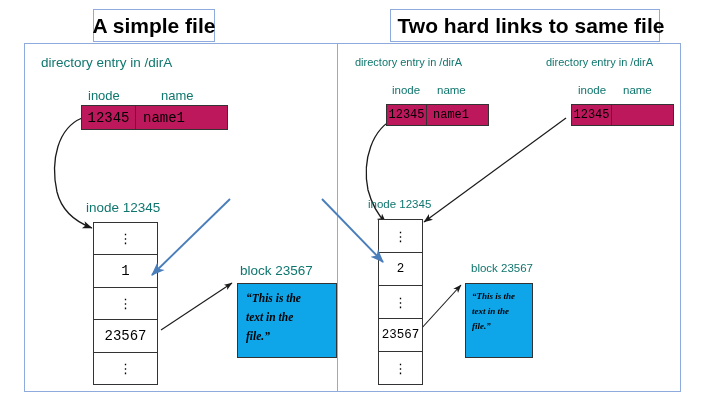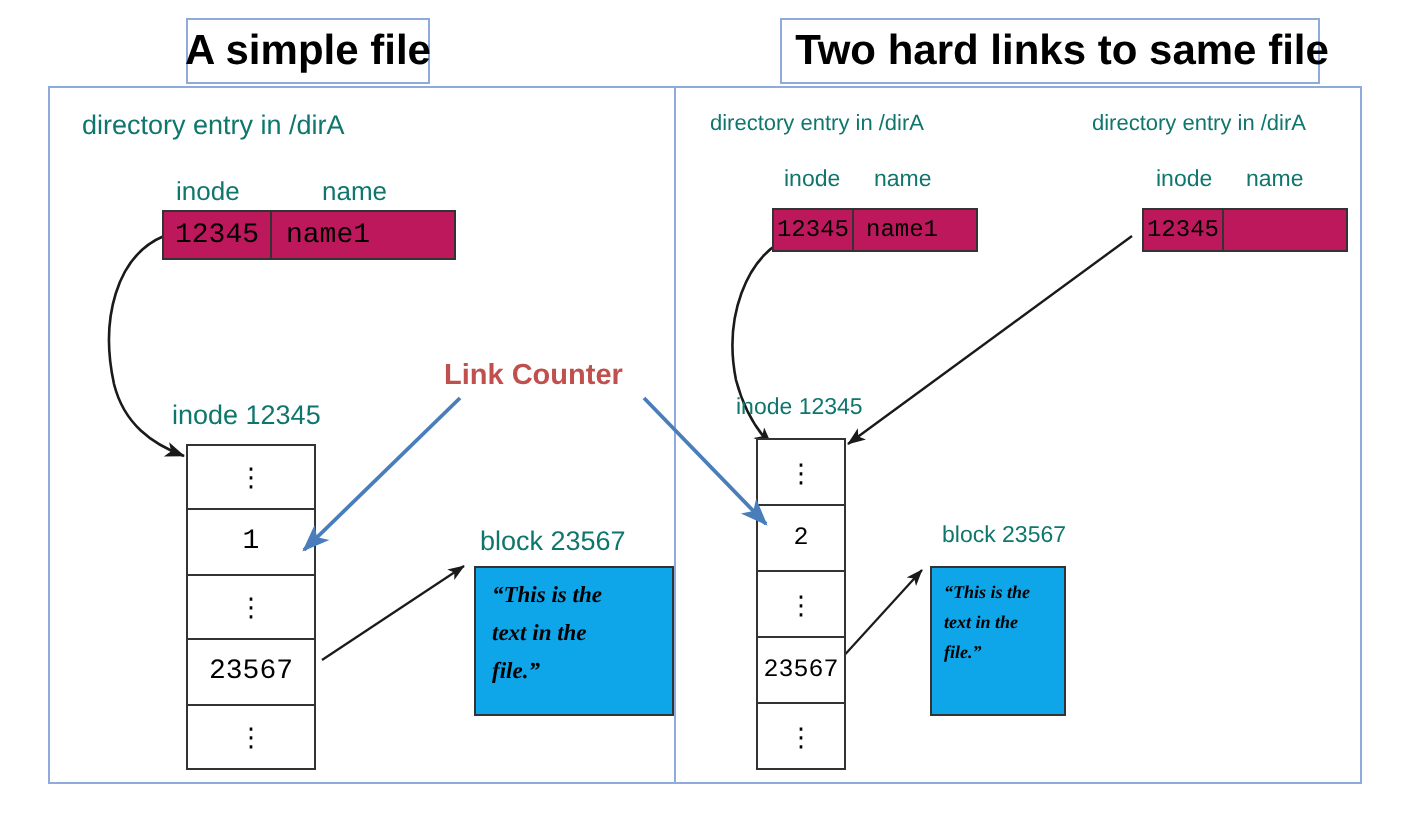--- a/index.html
+++ b/index.html
@@ -213,21 +213,20 @@
   </div>
 
   <div class="lbl" style="left:471px;top:262px;font-size:11.5px;">block 23567</div>
 
   <div class="block-box" style="left:465px;top:283px;width:68px;height:75px;">
     <div class="btxt" style="left:6px;top:6px;font-size:9px;">“This is the</div>
     <div class="btxt" style="left:6px;top:21px;font-size:9px;">text in the</div>
     <div class="btxt" style="left:6px;top:36px;font-size:9px;">file.”</div>
   </div>
 
-  <div id="link-counter">Link Counter</div>
 
   <svg class="overlay" viewBox="0 0 706 408">
     <defs>
       <marker id="ah-blue2" markerWidth="8.5" markerHeight="8.5" refX="6.6" refY="3.0" orient="auto" markerUnits="strokeWidth">
         <path d="M0,0.2 L7.2,3.0 L0,5.8 L1.8,3.0 z" fill="#4A7EBB"></path>
       </marker>
     </defs>
 
     <line x1="230" y1="199" x2="152" y2="275" stroke="#4A7EBB" stroke-width="1.9" marker-end="url(#ah-blue2)"></line>
 

